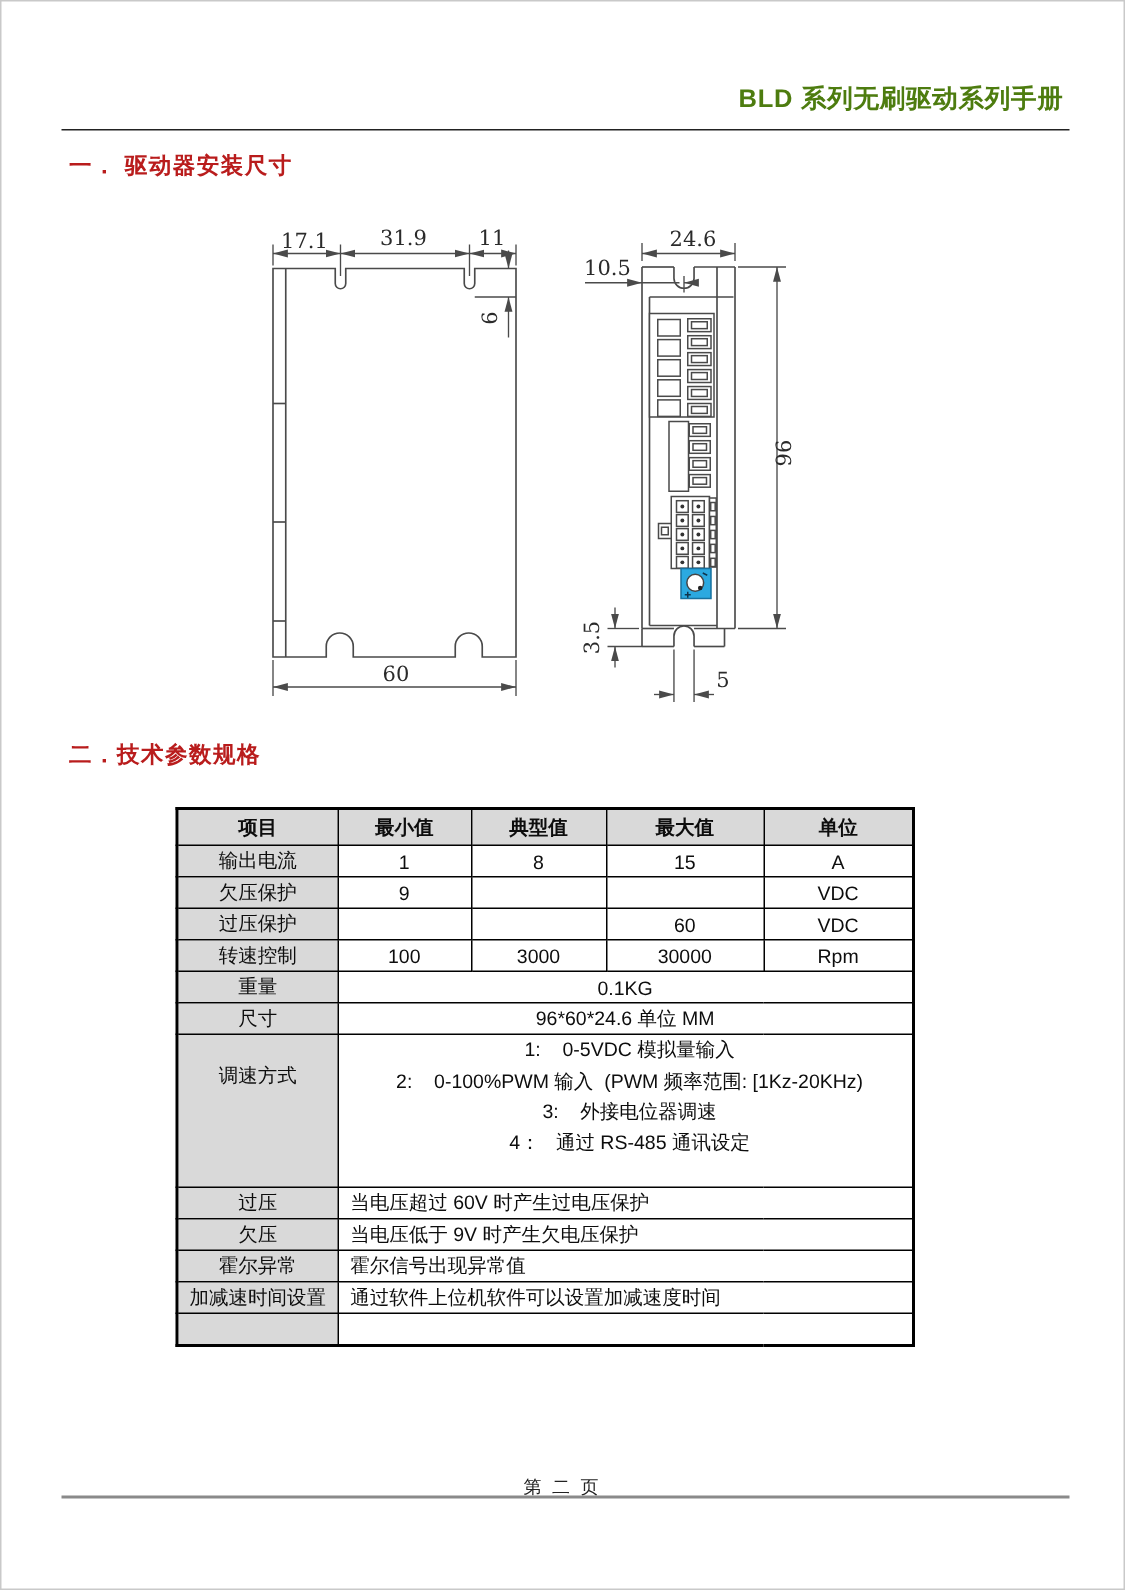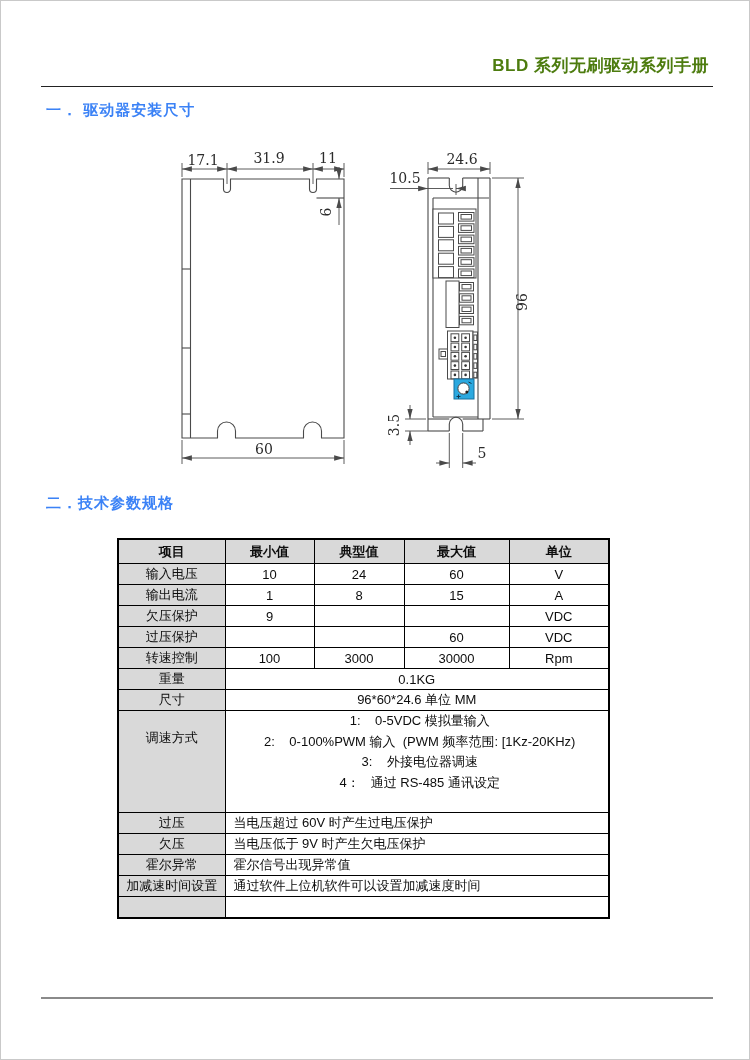--- a/index.html
+++ b/index.html
@@ -6,21 +6,21 @@
   .page{
     position:relative;width:750px;height:1060px;margin:0 auto;background:#ffffff;
     border:1px solid #c9c9c9;box-sizing:border-box;overflow:hidden;
     font-family:"Liberation Sans",sans-serif;color:#111;
   }
   .doc-title{
     position:absolute;top:53px;right:40px;font-size:17px;font-weight:bold;
     letter-spacing:.5px;color:#4d7c0f;
   }
   .title-rule{position:absolute;top:85px;left:40px;width:672px;border-top:1.5px solid #222;}
-  .sec-heading{position:absolute;left:45px;font-size:15px;font-weight:bold;letter-spacing:1px;color:#3b82f6;}
+  .sec-heading{position:absolute;left:45px;font-size:15px;font-weight:bold;letter-spacing:1px;color:#b91c1c;}
   .sec1{top:100px;}
   .sec2{top:493px;}
   svg.drawing{position:absolute;left:0;top:125px;}
   svg text{font-family:"DejaVu Serif",serif;font-size:14px;fill:#2b2b2b;stroke:none;}
   .spec-table{
     position:absolute;left:116px;top:537px;width:491px;border-collapse:collapse;
     table-layout:fixed;font-size:13px;color:#0d0d0d;border:2px solid #000;
   }
   .spec-table th,.spec-table td{border:1px solid #000;padding:0 5px;overflow:hidden;white-space:nowrap;}
   .spec-table th{background:#d9d9d9;font-weight:bold;height:23px;}
@@ -209,27 +209,20 @@
     </colgroup>
     <tbody>
       <tr>
         <th>项目</th>
         <th>最小值</th>
         <th>典型值</th>
         <th>最大值</th>
         <th>单位</th>
       </tr>
       <tr>
-        <td class="c1">输入电压</td>
-        <td class="val">10</td>
-        <td class="val">24</td>
-        <td class="val">60</td>
-        <td class="val">V</td>
-      </tr>
-      <tr>
         <td class="c1">输出电流</td>
         <td class="val">1</td>
         <td class="val">8</td>
         <td class="val">15</td>
         <td class="val">A</td>
       </tr>
       <tr>
         <td class="c1">欠压保护</td>
         <td class="val">9</td>
         <td class="val"></td>
@@ -283,15 +276,16 @@
         <td class="c1">加减速时间设置</td>
         <td class="desc" colspan="4">通过软件上位机软件可以设置加减速度时间</td>
       </tr>
       <tr>
         <td class="c1"></td>
         <td class="desc" colspan="4"></td>
       </tr>
     </tbody>
   </table>
 
+  <div class="page-number">第 二 页</div>
   <div class="footer-rule"></div>
 
 </div>
 
 </body></html>

